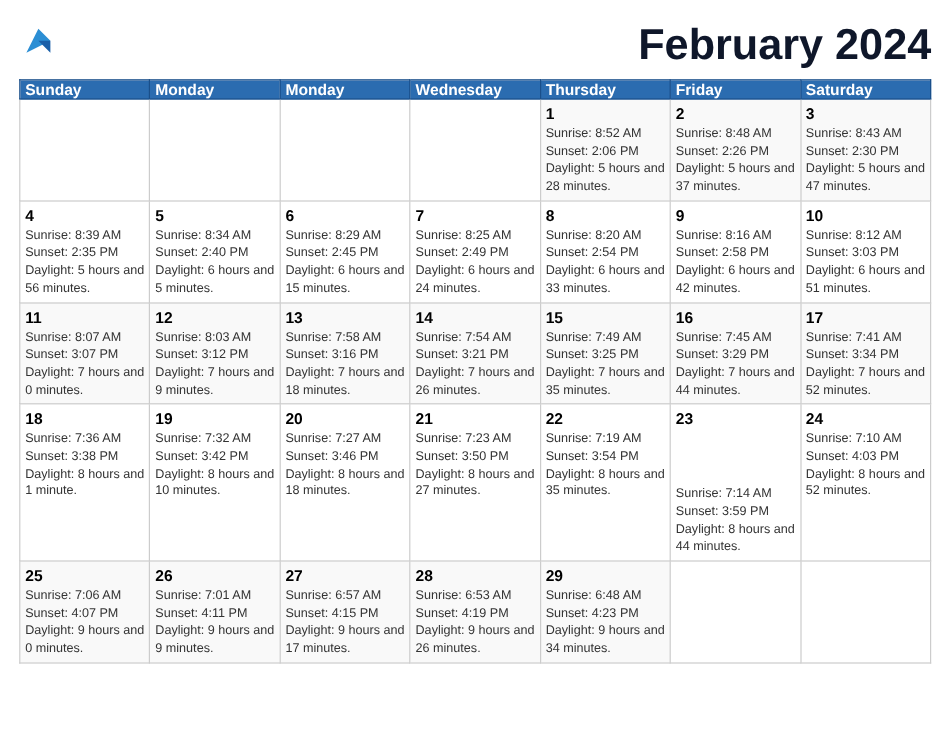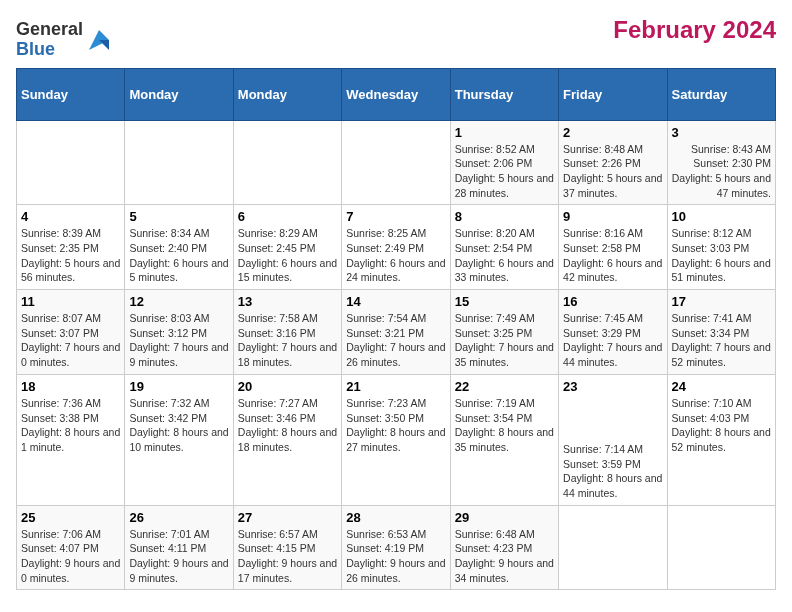--- a/index.html
+++ b/index.html
@@ -38,37 +38,37 @@
     }
     .logo-icon {
       width: 28px;
       height: 28px;
       margin-left: 2px;
     }
     .title-area {
       text-align: right;
     }
     .main-title {
-      font-size: 24px;
-      font-weight: bold;
-      color: #be185d;
+      font-size: 36px;
+      font-weight: bold;
+      color: #0f172a;
     }
     .subtitle {
       font-size: 16px;
       color: #444;
     }
     table {
       width: 100%;
       border-collapse: collapse;
       font-size: 11px;
     }
     thead th {
       background-color: #2b6cb0;
       color: #fff;
-      padding: 18px 4px;
+      padding: 0 4px;
       text-align: left;
       font-size: 13px;
       font-weight: bold;
       border: 1px solid #1a4f8a;
     }
     tbody td {
       border: 1px solid #ccc;
       vertical-align: top;
       padding: 4px 4px;
       width: calc(100% / 7);
@@ -90,24 +90,20 @@
     }
     .empty-cell {
       background: #fff !important;
     }
   </style>
 </head>
 <body>
 
 <div class="header-area">
   <div class="logo">
-    <div class="logo-text">
-      <span class="logo-general">General</span>
-      <span class="logo-blue">Blue</span>
-    </div>
     <svg class="logo-icon" viewBox="0 0 28 28" xmlns="http://www.w3.org/2000/svg">
       <polygon points="4,24 14,4 24,14" fill="#2b8ed4"></polygon>
       <polygon points="14,14 24,14 24,24" fill="#1a5fa8"></polygon>
     </svg>
   </div>
   <div class="title-area">
     <div class="main-title">February 2024</div>
   </div>
 </div>
 
@@ -136,21 +132,21 @@
 Daylight: 5 hours and 28 minutes.</div>
         </td>
         <td>
           <div class="day-number">2</div>
           <div class="day-detail" style="white-space: pre-line;">Sunrise: 8:48 AM
 Sunset: 2:26 PM
 Daylight: 5 hours and 37 minutes.</div>
         </td>
         <td>
           <div class="day-number">3</div>
-          <div class="day-detail" style="white-space: pre-line; text-align: right;">Sunrise: 8:43 AM
+          <div class="day-detail" style="white-space: pre-line;">Sunrise: 8:43 AM
 Sunset: 2:30 PM
 Daylight: 5 hours and 47 minutes.</div>
         </td>
       </tr>
       <tr>
         <td>
           <div class="day-number">4</div>
           <div class="day-detail" style="white-space: pre-line;">Sunrise: 8:39 AM
 Sunset: 2:35 PM
 Daylight: 5 hours and 56 minutes.</div>

